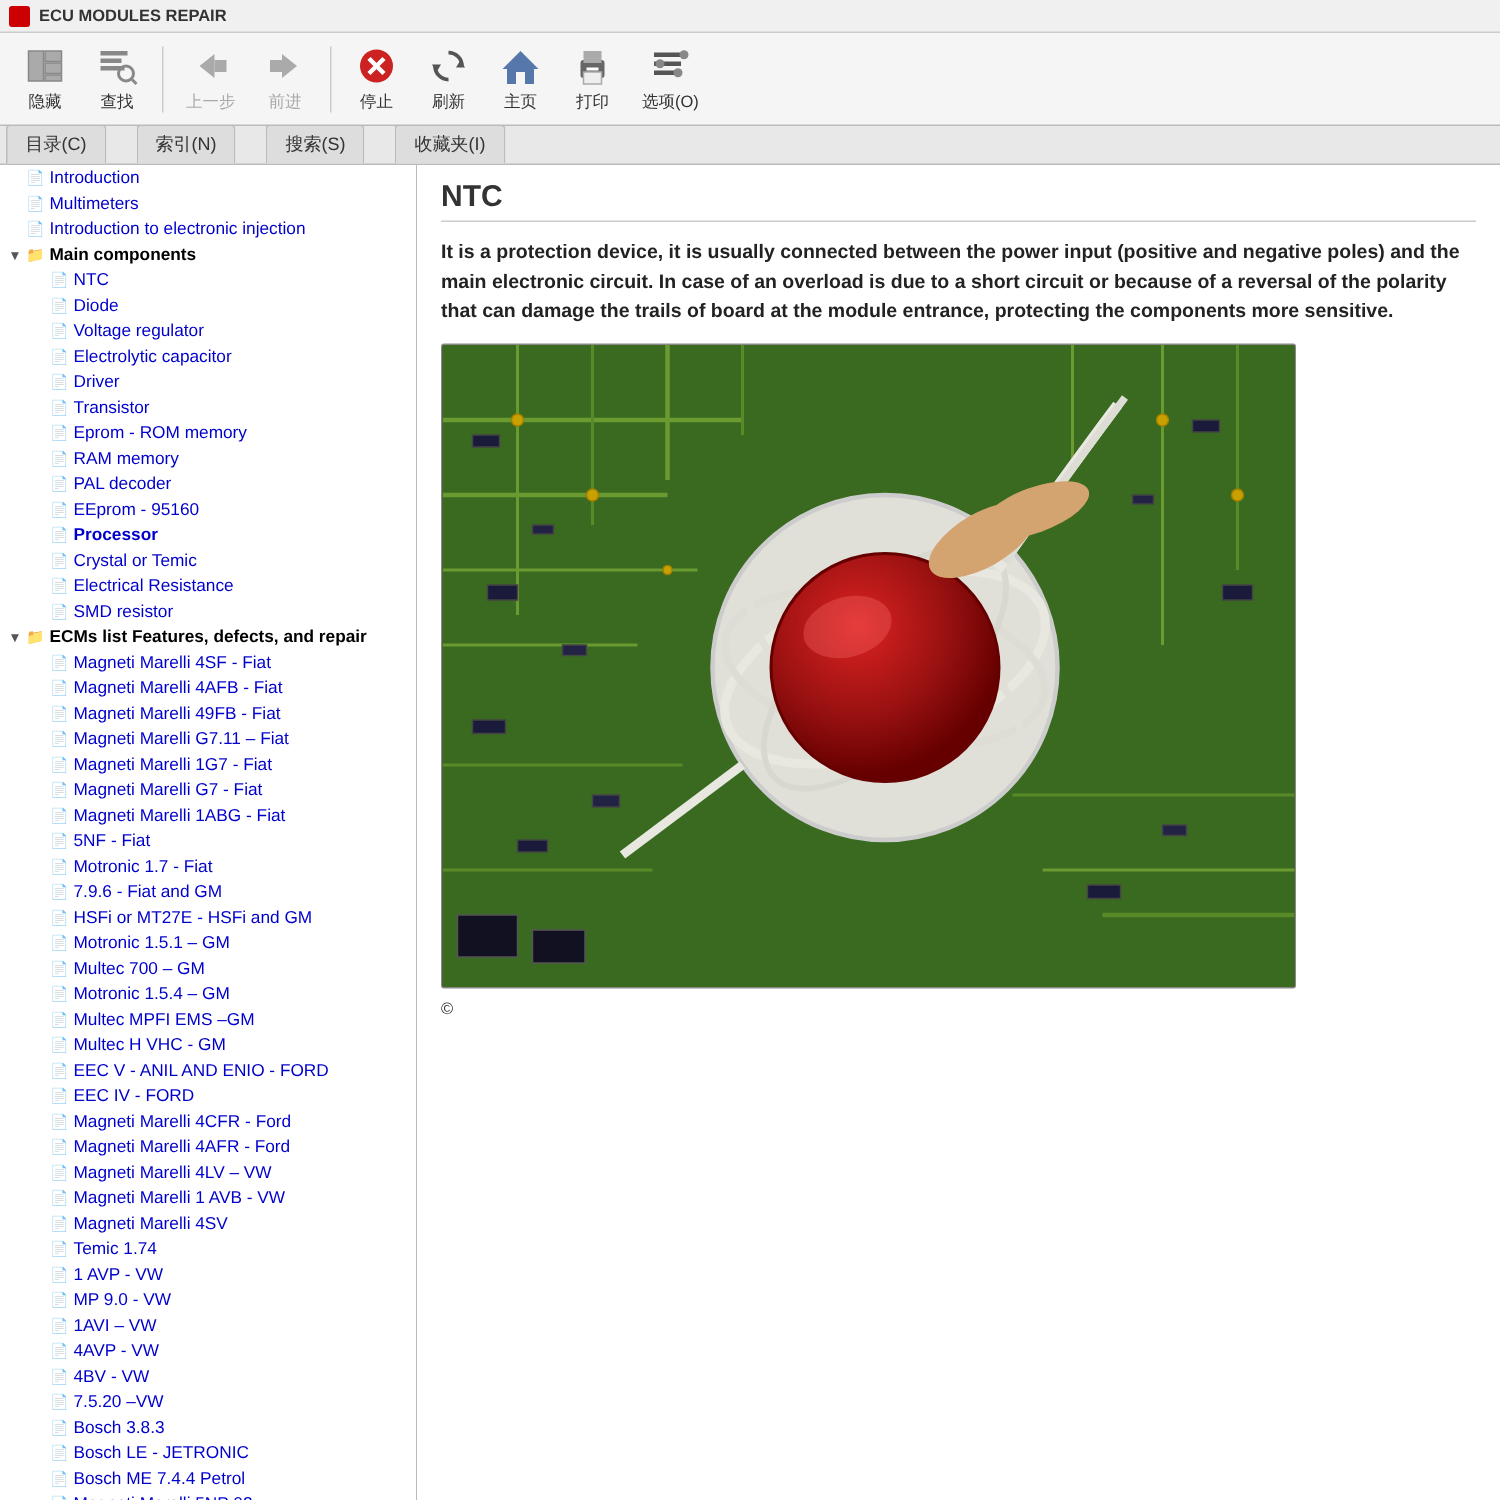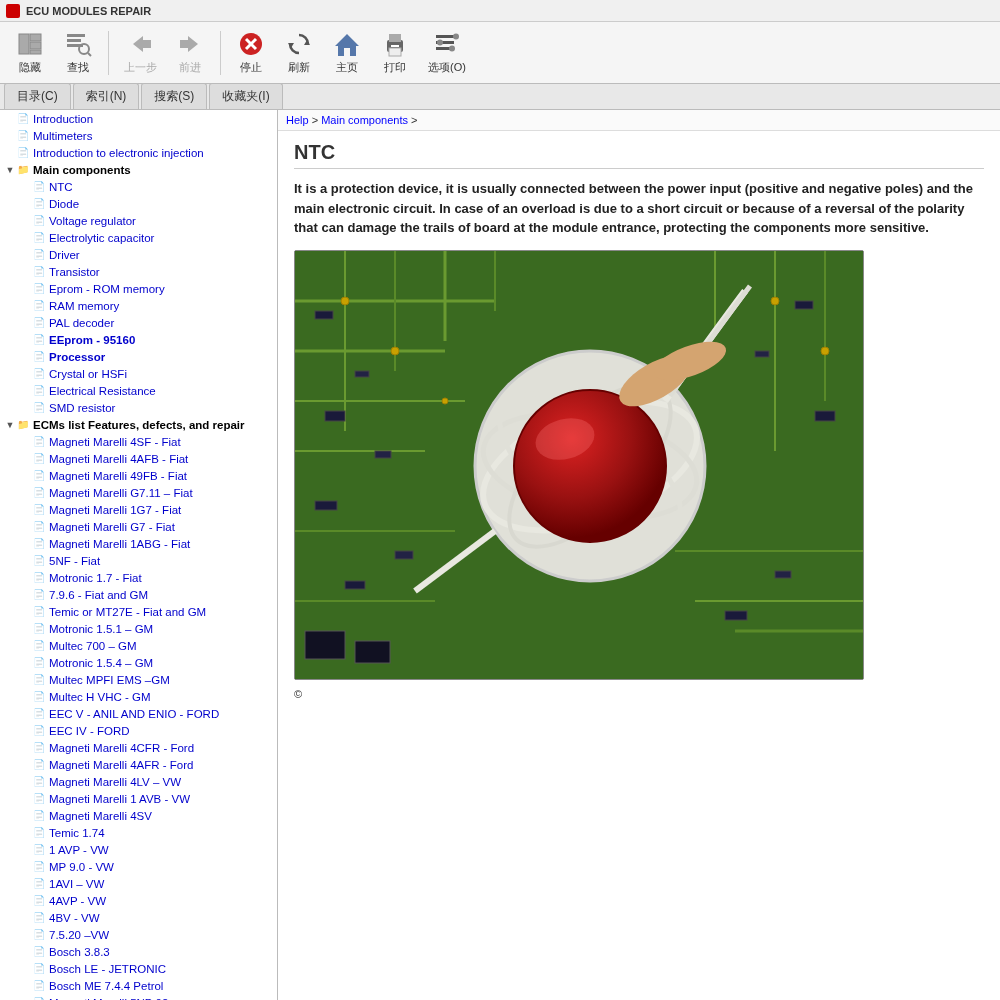--- a/index.html
+++ b/index.html
@@ -62,21 +62,21 @@
       align-items: flex-end;
     }
     .nav-tab {
       padding: 4px 12px;
       font-size: 12px;
       cursor: pointer;
       border: 1px solid #bbb;
       border-bottom: none;
       background: #ddd;
       border-radius: 3px 3px 0 0;
-      margin-right: 2px;
+      margin-right: 20px;
       color: #333;
     }
 
     
     #main-layout {
       display: flex;
       height: calc(1000px - 22px - 62px - 26px);
     }
 
     
@@ -373,33 +373,33 @@
       <div class="tree-item">
         <span class="indent" style="width:20px;display:inline-block;"></span>
         <span class="expand-icon">&nbsp;</span>
         <span class="tree-icon doc-icon">📄</span>
         <span style="color:#0000cc;font-weight:normal">PAL decoder</span>
       </div>
       <div class="tree-item">
         <span class="indent" style="width:20px;display:inline-block;"></span>
         <span class="expand-icon">&nbsp;</span>
         <span class="tree-icon doc-icon">📄</span>
-        <span style="color:#0000cc;font-weight:bold">EEprom - 95160</span>
+        <span style="color:#0000cc;font-weight:normal">EEprom - 95160</span>
       </div>
       <div class="tree-item">
         <span class="indent" style="width:20px;display:inline-block;"></span>
         <span class="expand-icon">&nbsp;</span>
         <span class="tree-icon doc-icon">📄</span>
         <span style="color:#0000cc;font-weight:bold">Processor</span>
       </div>
       <div class="tree-item">
         <span class="indent" style="width:20px;display:inline-block;"></span>
         <span class="expand-icon">&nbsp;</span>
         <span class="tree-icon doc-icon">📄</span>
-        <span style="color:#0000cc;font-weight:normal">Crystal or HSFi</span>
+        <span style="color:#0000cc;font-weight:normal">Crystal or Temic</span>
       </div>
       <div class="tree-item">
         <span class="indent" style="width:20px;display:inline-block;"></span>
         <span class="expand-icon">&nbsp;</span>
         <span class="tree-icon doc-icon">📄</span>
         <span style="color:#0000cc;font-weight:normal">Electrical Resistance</span>
       </div>
       <div class="tree-item">
         <span class="indent" style="width:20px;display:inline-block;"></span>
         <span class="expand-icon">&nbsp;</span>
@@ -469,21 +469,21 @@
       <div class="tree-item">
         <span class="indent" style="width:20px;display:inline-block;"></span>
         <span class="expand-icon">&nbsp;</span>
         <span class="tree-icon doc-icon">📄</span>
         <span style="color:#0000cc;font-weight:normal">7.9.6 - Fiat and GM</span>
       </div>
       <div class="tree-item">
         <span class="indent" style="width:20px;display:inline-block;"></span>
         <span class="expand-icon">&nbsp;</span>
         <span class="tree-icon doc-icon">📄</span>
-        <span style="color:#0000cc;font-weight:normal">Temic or MT27E - Fiat and GM</span>
+        <span style="color:#0000cc;font-weight:normal">HSFi or MT27E - HSFi and GM</span>
       </div>
       <div class="tree-item">
         <span class="indent" style="width:20px;display:inline-block;"></span>
         <span class="expand-icon">&nbsp;</span>
         <span class="tree-icon doc-icon">📄</span>
         <span style="color:#0000cc;font-weight:normal">Motronic 1.5.1 – GM</span>
       </div>
       <div class="tree-item">
         <span class="indent" style="width:20px;display:inline-block;"></span>
         <span class="expand-icon">&nbsp;</span>
@@ -613,24 +613,20 @@
       <div class="tree-item">
         <span class="indent" style="width:20px;display:inline-block;"></span>
         <span class="expand-icon">&nbsp;</span>
         <span class="tree-icon doc-icon">📄</span>
         <span style="color:#0000cc;font-weight:normal">Magneti Marelli 5NP 02</span>
       </div>
     </div>
 
   <div id="content-area">
 
-    <div id="breadcrumb">
-      <a href="#">Help</a> &gt;
-      <a href="#">Main components</a> &gt;
-    </div>
 
     <div id="content">
       <h1>NTC</h1>
       <p>It is a protection device, it is usually connected between the power input (positive and negative poles) and the main electronic circuit. In case of an overload is due to a short circuit or because of a reversal of the polarity that can damage the trails of board at the module entrance, protecting the components more sensitive.</p>
 
       <div id="content-image">
         <div class="pcb-bg">
           
           <svg width="570" height="430" viewBox="0 0 570 430" xmlns="http://www.w3.org/2000/svg">
 

